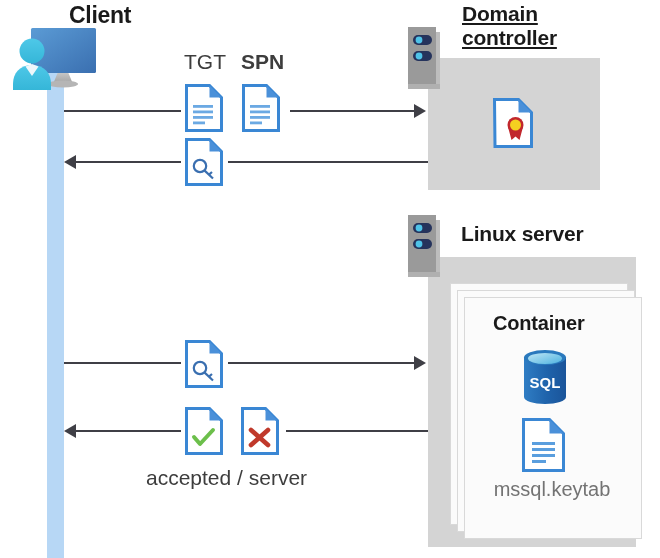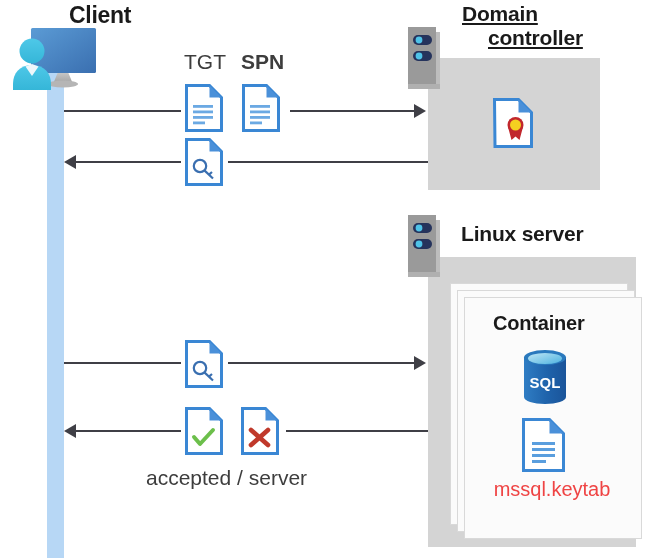--- a/index.html
+++ b/index.html
@@ -7,21 +7,21 @@
        font-family:"Liberation Sans","DejaVu Sans",sans-serif;color:#3a3a3a;}
   .abs{position:absolute;}
 
   
   .title-bold{font-weight:bold;color:#1a1a1a;line-height:1.15;}
   .t-client{font-size:23px;letter-spacing:-0.3px;}
   .t-dc{font-size:21px;letter-spacing:-0.2px;text-decoration:underline;}
   .t-linux{font-size:21px;letter-spacing:-0.2px;}
   .t-container{font-size:20px;letter-spacing:-0.2px;}
   .label-plain{font-size:21px;color:#3d3d3d;text-align:center;}
-  .label-small{font-size:20px;color:#ef4444;}
+  .label-small{font-size:20px;color:#737373;}
 
   
   .lifeline{background:#b7d7f5;width:17px;}
 
   
   .gray-panel{background:#d4d4d4;}
   .card{background:#fbfbfb;border:1px solid #d9d9d9;}
 
   
   .aline{background:#3f3f46;height:2px;}
@@ -76,21 +76,21 @@
     <rect x="28" y="5" width="4" height="57" fill="#bdbdbd"></rect>
     <rect x="0" y="57" width="32" height="5" fill="#b0b0b0"></rect>
     <rect x="5" y="8" width="19" height="10" rx="5" fill="#25335c"></rect>
     <circle cx="11" cy="13" r="3.4" fill="#4fc3e8"></circle>
     <rect x="5" y="24" width="19" height="10" rx="5" fill="#25335c"></rect>
     <circle cx="11" cy="29" r="3.4" fill="#4fc3e8"></circle>
   </svg>
 </div>
 
 <div class="abs title-bold t-dc" style="left:462px;top:2px;">Domain</div>
-<div class="abs title-bold t-dc" style="left:488px;top:26px;">controller</div>
+<div class="abs title-bold t-dc" style="left:462px;top:26px;">controller</div>
 
 <div class="abs" style="left:493px;top:98px;width:40px;height:50px;">
   <svg width="40" height="50" viewBox="0 0 40 50">
     <path d="M1.5 1.5 h24 l13 13 v34 h-36.5 z" fill="#ffffff" stroke="#3a87d4" stroke-width="3"></path>
     <path d="M25.5 1.5 v13 h13 z" fill="#4a90d9"></path>
     <path d="M15 29 l3.5 13 l4 -3.5 l4 3.5 l3.5 -13 z" fill="#c1272d"></path>
     <circle cx="22.5" cy="27" r="8" fill="#c1272d"></circle>
     <circle cx="22.5" cy="27" r="5.5" fill="#f5d020"></circle>
   </svg>
 </div>

